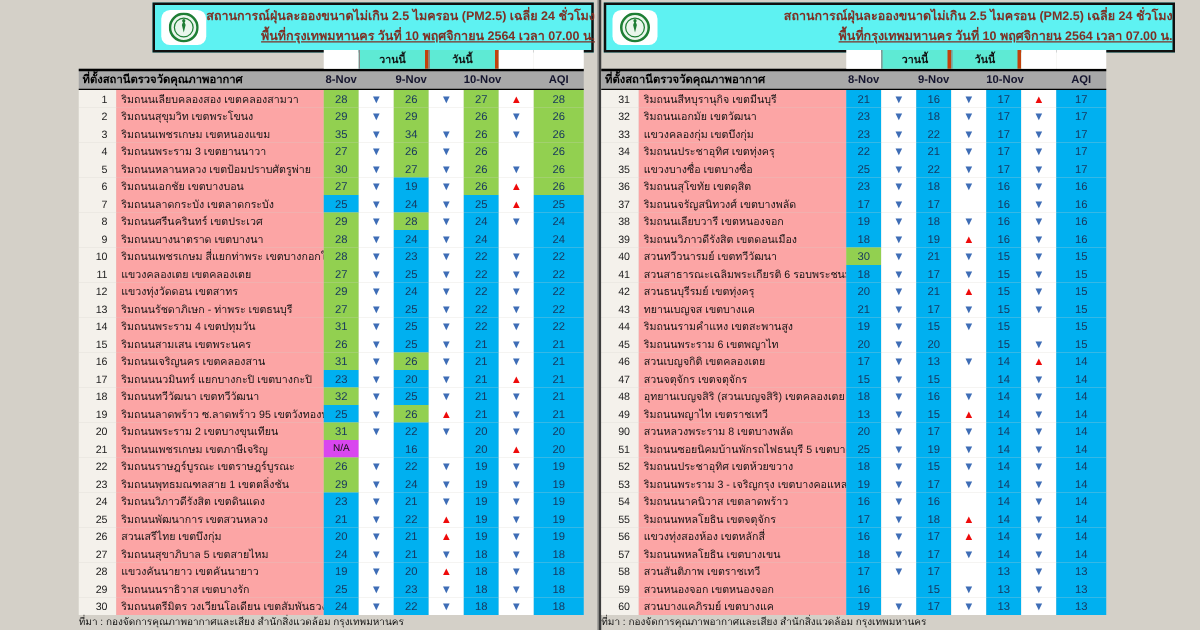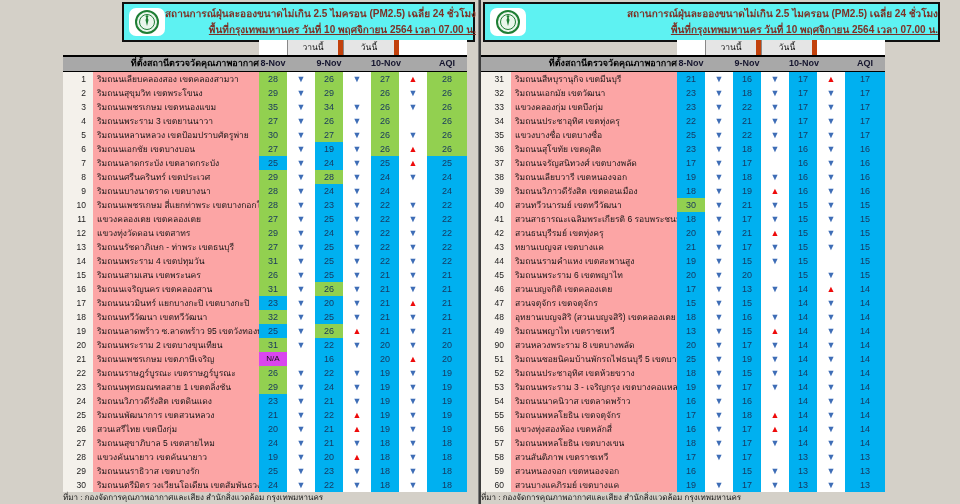--- a/index.html
+++ b/index.html
@@ -19,25 +19,25 @@
   .titles{flex:1;text-align:right;color:#7d3126;font-weight:bold;font-size:10px;line-height:1.6;white-space:nowrap;}
   .subtitle{text-decoration:underline;}
   
   .tbl{position:absolute;top:40px;width:404px;}
   .panel.left .tbl{left:63px;}
   .panel.right .tbl{left:0px;}
   .subrow{display:grid;grid-template-columns:196px 28px 28px 28px 28px 28px 28px 40px;height:15px;
        font-size:8.5px;line-height:15px;text-align:center;color:#111;}
   .sub-blank{background:transparent;}
   .sub-white{background:#fff;}
-  .sub-label{background:#e5e5e5;border-left:1px solid #888;border-right:5px solid #c2410c;grid-column:span 2;}
+  .sub-label{background:#5eead4;border-left:1px solid #888;border-right:3px solid #c2410c;grid-column:span 2;font-weight:bold;}
   .hdrrow{display:grid;grid-template-columns:196px 28px 28px 28px 28px 28px 28px 40px;height:14px;
        background:#a8a8a8;border-top:2px solid #000;border-bottom:1px solid #000;
        font-size:9px;font-weight:bold;color:#15152e;line-height:13px;}
-  .h-station{text-align:right;padding-left:20px;color:#000;white-space:nowrap;overflow:hidden;}
+  .h-station{text-align:left;padding-left:3px;color:#000;white-space:nowrap;overflow:hidden;}
   .h-date{text-align:center;white-space:nowrap;}
   .trow{display:grid;grid-template-columns:30px 166px 28px 28px 28px 28px 28px 28px 40px;
        height:14px;line-height:14px;font-size:9px;}
   .c-num{background:#f4f1eb;text-align:right;padding-right:7px;color:#222;font-size:8.5px;box-sizing:border-box;}
   .c-name{background:#fca5a5;padding-left:4px;font-size:8.5px;color:#141414;
        white-space:nowrap;overflow:hidden;box-sizing:border-box;}
   .c-val{text-align:center;color:#17365d;}
   .c-val.g{background:#92d050;}
   .c-val.b{background:#00b0f0;}
   .c-val.w{background:#d946ef;color:#111;font-size:8px;}

